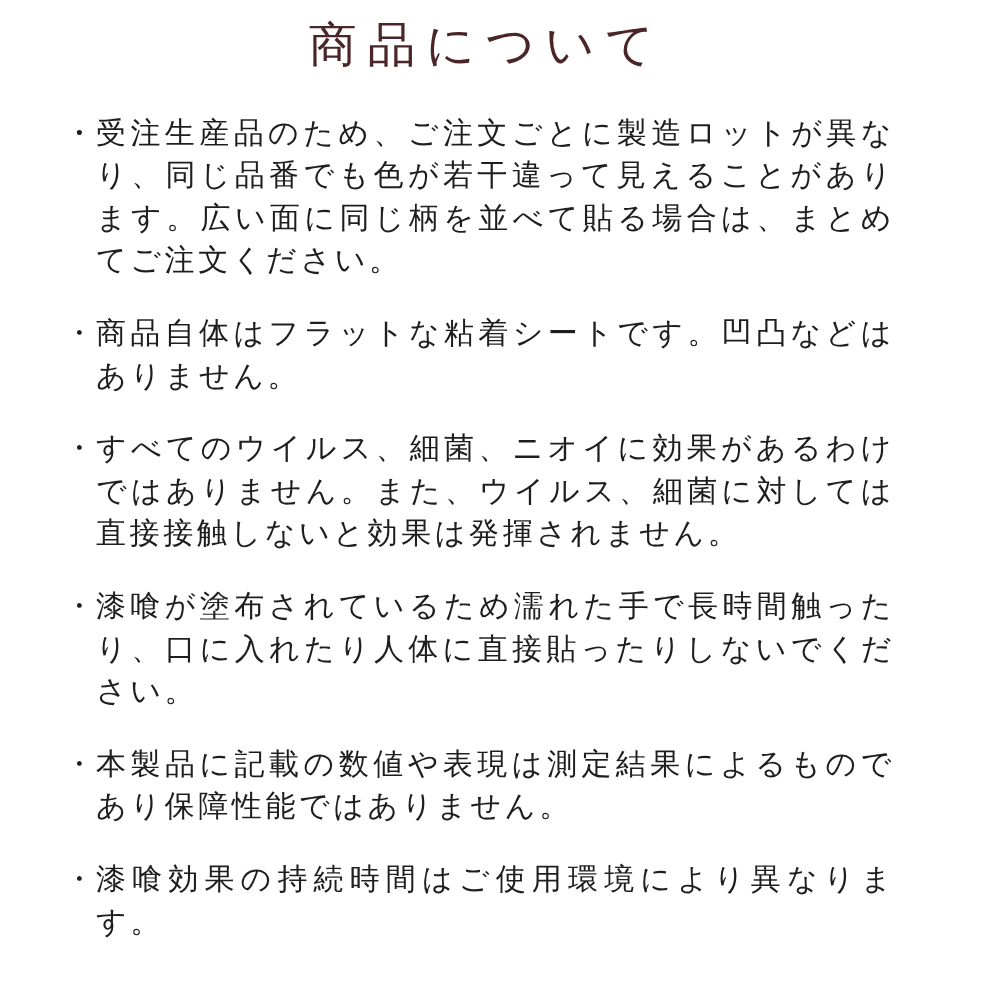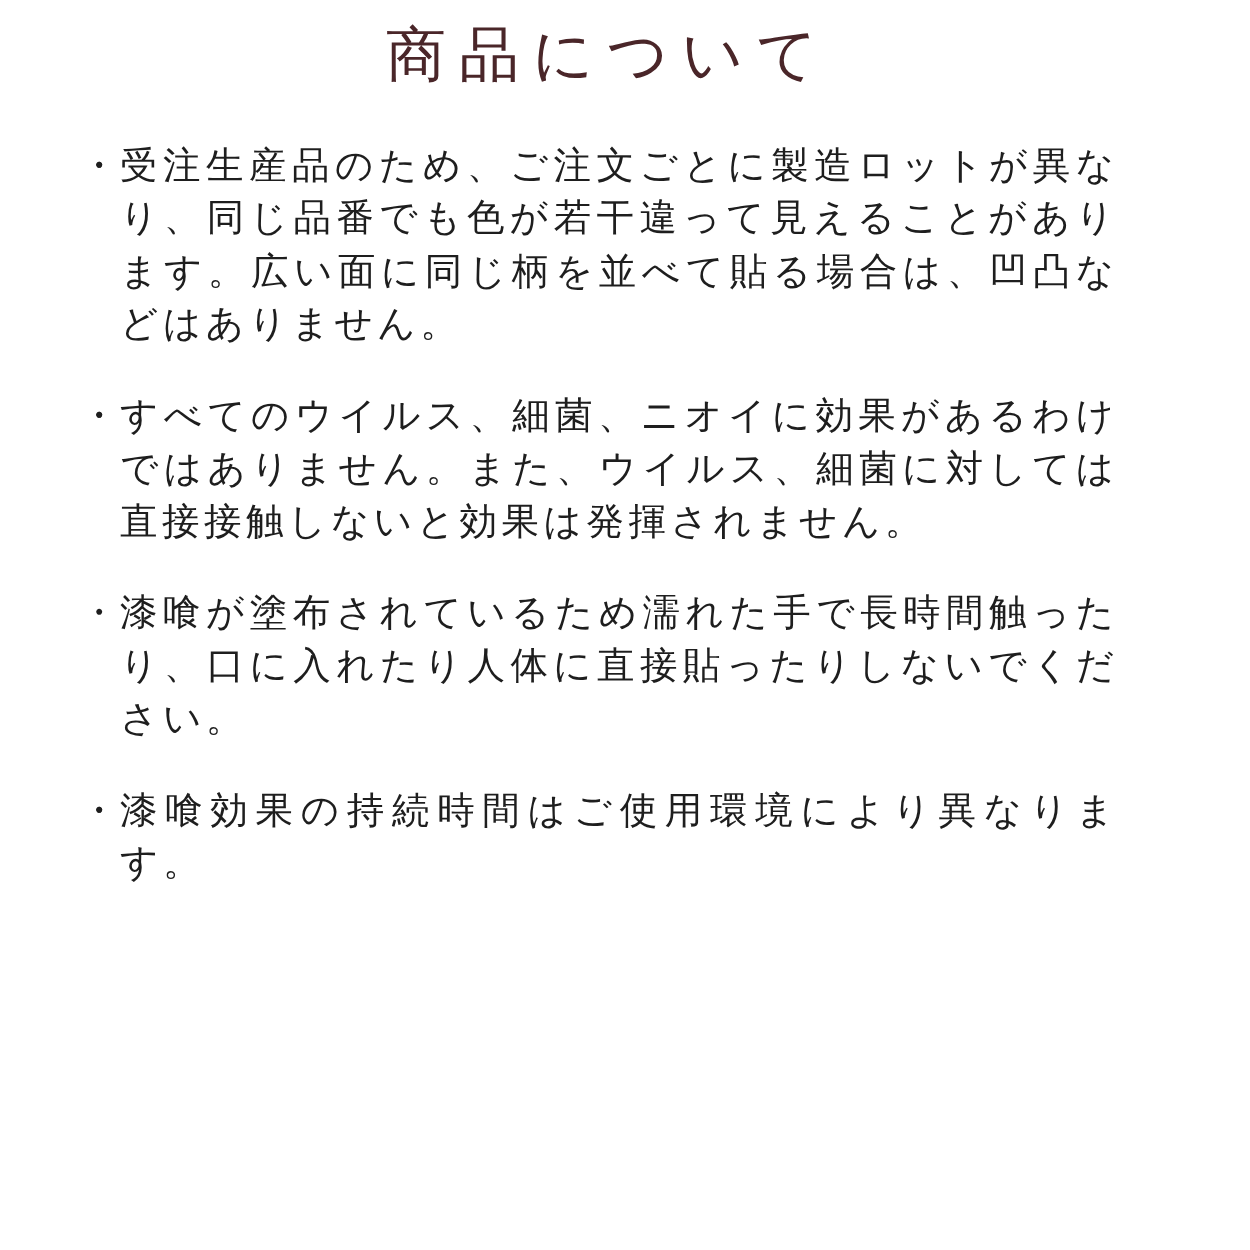--- a/index.html
+++ b/index.html
@@ -62,39 +62,41 @@
   <h1 class="page-title">商品について</h1>
 
   <ul class="notice-list">
 
     <li class="notice-item">
       <span class="bullet">・</span>
     </li>
 
     <li class="notice-item">
       <span class="bullet">・</span>
-      <span>受注生産品のため、ご注文ごとに製造ロットが異なり、同じ品番でも色が若干違って見えることがあります。広い面に同じ柄を並べて貼る場合は、凹凸などはありません。</span>
+      <span>受注生産品のため、ご注文ごとに製造ロットが異なり、同じ品番でも色が若干違って見えることがあります。広い面に同じ柄を並べて貼る場合は、まとめてご注文ください。</span>
     </li>
 
     <li class="notice-item">
       <span class="bullet">・</span>
+      <span>商品自体はフラットな粘着シートです。凹凸などはありません。</span>
     </li>
 
     <li class="notice-item">
       <span class="bullet">・</span>
       <span>すべてのウイルス、細菌、ニオイに効果があるわけではありません。また、ウイルス、細菌に対しては直接接触しないと効果は発揮されません。</span>
     </li>
 
     <li class="notice-item">
       <span class="bullet">・</span>
       <span>漆喰が塗布されているため濡れた手で長時間触ったり、口に入れたり人体に直接貼ったりしないでください。</span>
     </li>
 
     <li class="notice-item">
       <span class="bullet">・</span>
+      <span>本製品に記載の数値や表現は測定結果によるものであり保障性能ではありません。</span>
     </li>
 
     <li class="notice-item">
       <span class="bullet">・</span>
       <span>漆喰効果の持続時間はご使用環境により異なります。</span>
     </li>
 
   </ul>
 </div>
 

